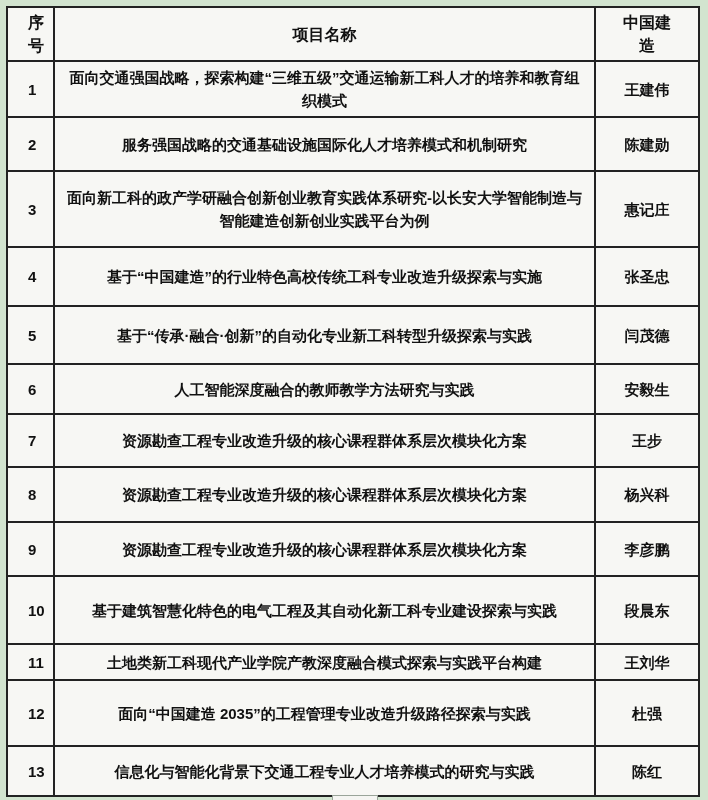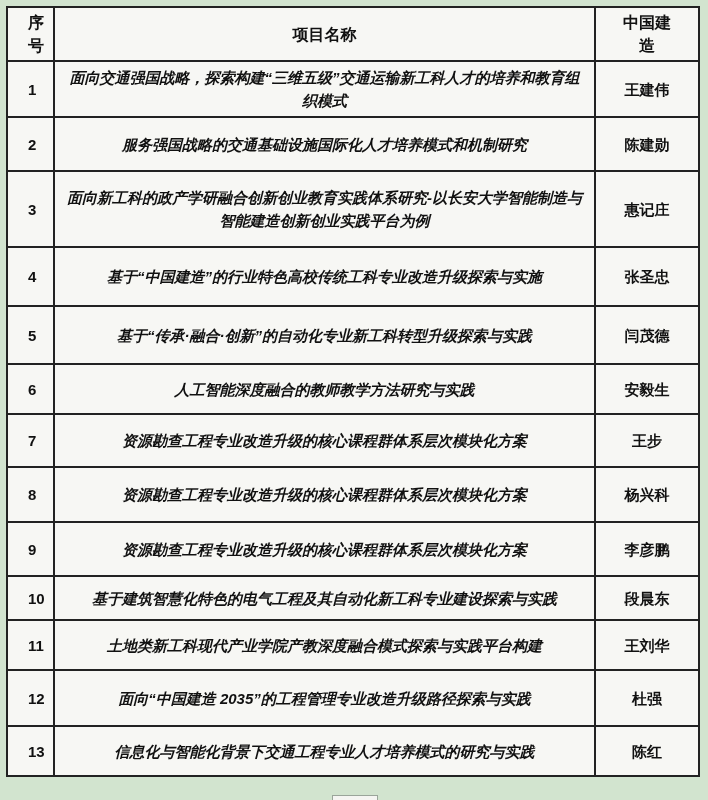--- a/index.html
+++ b/index.html
@@ -28,34 +28,34 @@
     border:2px solid var(--border-col);
     text-align:center;
     vertical-align:middle;
     font-weight:700;
     padding:0 20px;
     line-height:23px;
     overflow:hidden;
   }
   th{font-size:16px;}
   td{font-size:15px;}
-  td.name-cell{padding:0 11px;font-style:italic;}
+  td.name-cell{padding:0 11px;}
   thead tr{height:54px;}
   tbody tr:nth-child(1){height:56px;}
   tbody tr:nth-child(2){height:54px;}
   tbody tr:nth-child(3){height:76px;}
   tbody tr:nth-child(4){height:59px;}
   tbody tr:nth-child(5){height:58px;}
   tbody tr:nth-child(6){height:50px;}
   tbody tr:nth-child(7){height:53px;}
   tbody tr:nth-child(8){height:55px;}
   tbody tr:nth-child(9){height:54px;}
-  tbody tr:nth-child(10){height:44px;}
-  tbody tr:nth-child(11){height:50px;}
-  tbody tr:nth-child(12){height:56px;}
+  tbody tr:nth-child(10){height:68px;}
+  tbody tr:nth-child(11){height:36px;}
+  tbody tr:nth-child(12){height:66px;}
   tbody tr:nth-child(13){height:50px;border-radius:15px;}
   .bottom-notch{
     position:absolute;left:332px;top:795px;width:44px;height:5px;
     background:#f5f5f2;border:1px solid #9aa59a;border-bottom:none;
   }
 </style>
 </head>
 <body>
 
 <div class="page">

